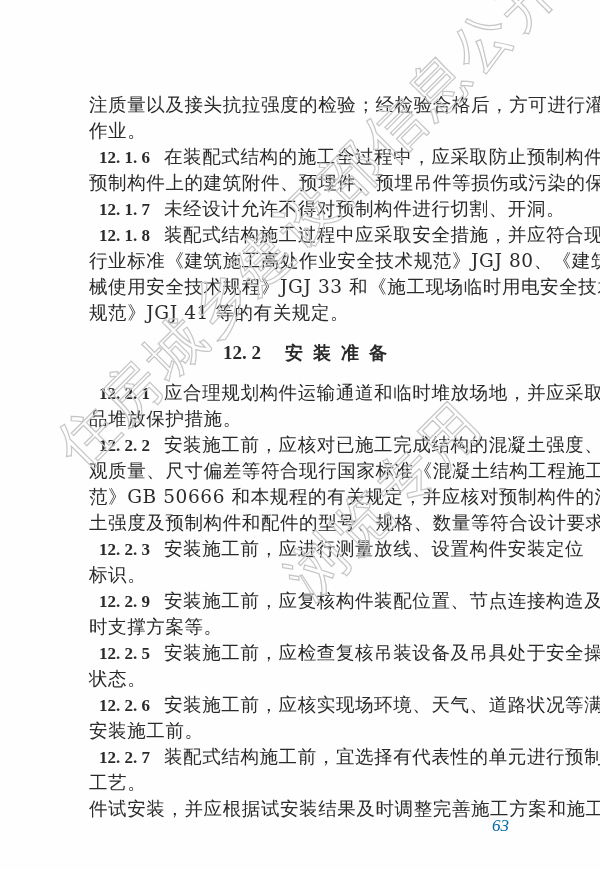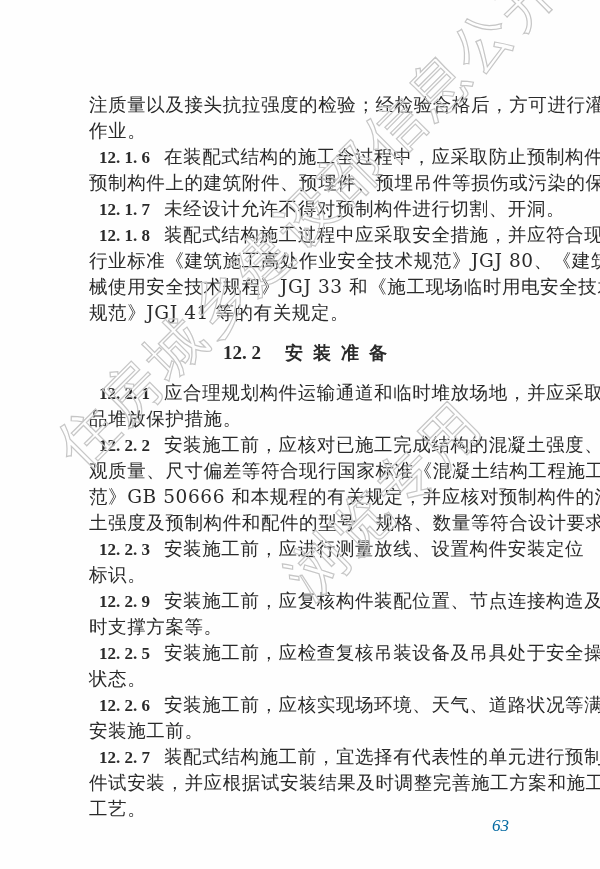--- a/index.html
+++ b/index.html
@@ -51,22 +51,22 @@
         <div class="line"><span>土强度及预制构件和配件的型号、规格、数量等符合设计要求。</span></div>
         <div class="line"><span class="num">12. 2. 3</span><span>安装施工前，应进行测量放线、设置构件安装定位</span></div>
         <div class="line last"><span>标识。</span></div>
         <div class="line"><span class="num">12. 2. 9</span><span>安装施工前，应复核构件装配位置、节点连接构造及临</span></div>
         <div class="line last"><span>时支撑方案等。</span></div>
         <div class="line"><span class="num">12. 2. 5</span><span>安装施工前，应检查复核吊装设备及吊具处于安全操作</span></div>
         <div class="line last"><span>状态。</span></div>
         <div class="line"><span class="num">12. 2. 6</span><span>安装施工前，应核实现场环境、天气、道路状况等满足</span></div>
         <div class="line last"><span>安装施工前。</span></div>
         <div class="line"><span class="num">12. 2. 7</span><span>装配式结构施工前，宜选择有代表性的单元进行预制构</span></div>
+        <div class="line last"><span>工艺。</span></div>
         <div class="line"><span>件试安装，并应根据试安装结果及时调整完善施工方案和施工</span></div>
-        <div class="line last"><span>工艺。</span></div>
       </div>
   </div>
 
   <div class="page-number">63</div>
 
   <div class="watermark wm1">住房城乡建设部信息公开</div>
   <div class="watermark wm2">浏览专用</div>
 </div>
 
 </body></html>

